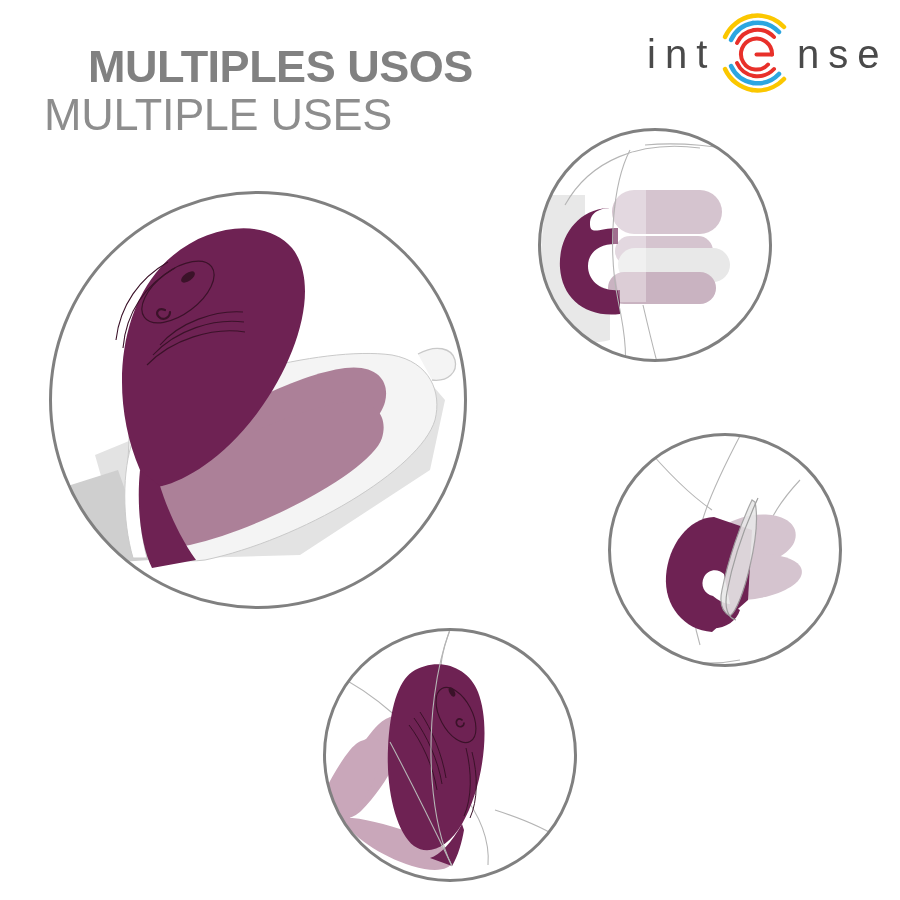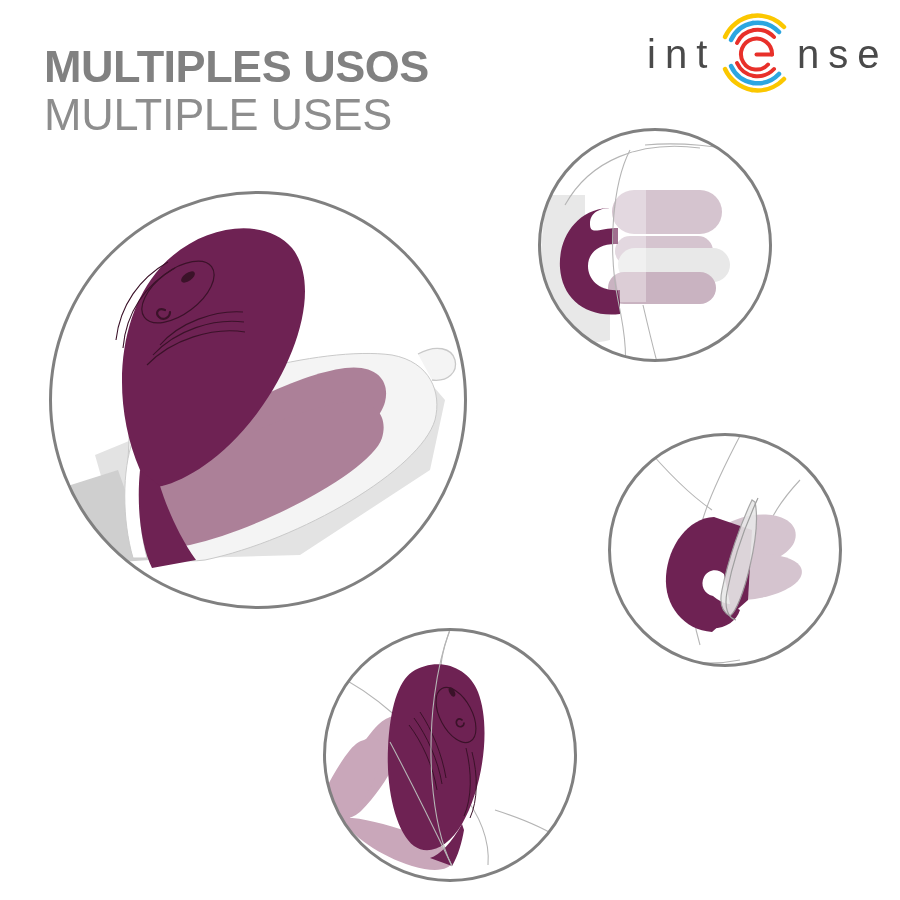--- a/index.html
+++ b/index.html
@@ -28,20 +28,21 @@
     user-select: none;
   }
   #title-primary {
     font-family: "Liberation Sans", sans-serif;
     font-weight: 700;
     font-size: 45px;
     letter-spacing: -0.5px;
     color: #818181;
     display: block;
     line-height: 1.02;
+    margin-left: 44px;
   }
   #title-secondary {
     font-family: "Liberation Sans", sans-serif;
     font-weight: 400;
     font-size: 45px;
     letter-spacing: -0.3px;
     color: #8d8d8d;
     display: block;
     line-height: 1.05;
     margin-top: 1px;

